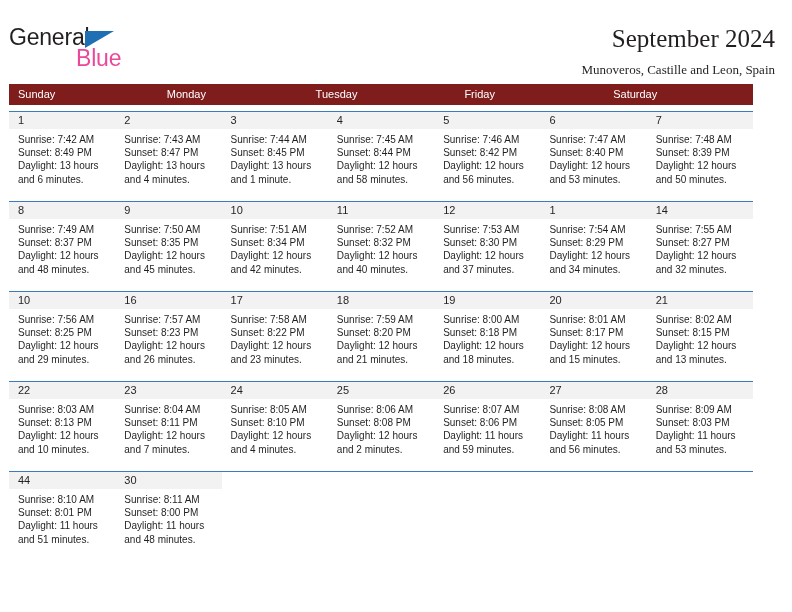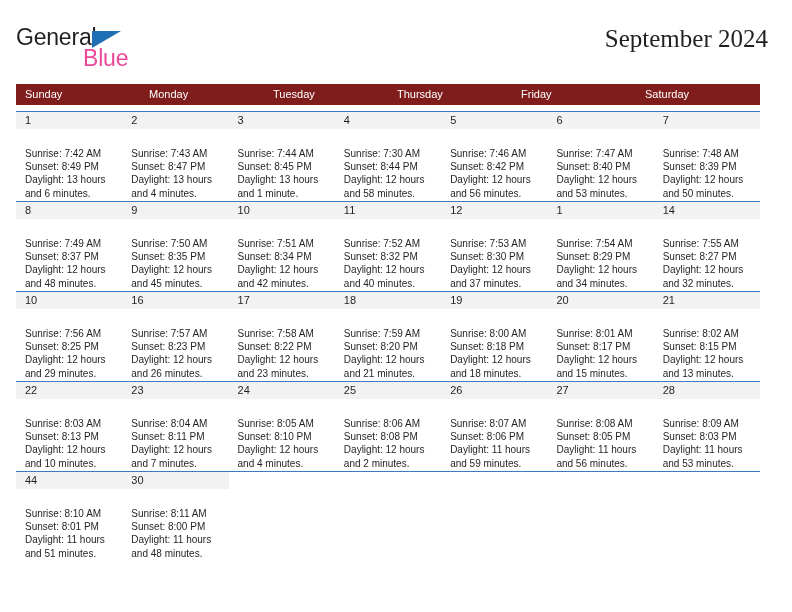--- a/index.html
+++ b/index.html
@@ -12,21 +12,21 @@
     background: #ffffff;
     font-family: "Liberation Sans", sans-serif;
     color: #231f20;
     overflow: hidden;
   }
   .page {
     position: relative;
     width: 792px;
     height: 612px;
     box-sizing: border-box;
-    padding: 0 16px;
+    padding: 0 9px;
   }
 
   
   .header {
     display: flex;
     align-items: flex-start;
     justify-content: space-between;
     padding-top: 26px;
     height: 72px;
     box-sizing: border-box;
@@ -122,21 +122,20 @@
     height: 17px;
   }
   .day-num {
     font-size: 11px;
     color: #231f20;
     line-height: 17px;
     padding-left: 9px;
   }
   .day-lines {
     padding: 4px 6px 0 9px;
-    margin-top: 14px;
   }
   .day-line {
     font-size: 10px;
     line-height: 13.2px;
     color: #231f20;
     white-space: nowrap;
   }
   .day.empty .day-num-band {
     background: transparent;
   }
@@ -149,31 +148,31 @@
   <div class="header">
 
     <div class="logo">
       <span class="logo-general">General</span>
       <span class="logo-tri"></span>
       <span class="logo-blue">Blue</span>
     </div>
 
     <div class="title-block">
       <h1 class="cal-title">September 2024</h1>
+      <div class="cal-subtitle">Munoveros, Castille and Leon, Spain</div>
     </div>
 
   </div>
 
   <div class="calendar">
 
     <div class="weekday-row">
       <div class="weekday">Sunday</div>
       <div class="weekday">Monday</div>
       <div class="weekday">Tuesday</div>
-      <div class="weekday">Thursday</div>
       <div class="weekday">Friday</div>
       <div class="weekday">Saturday</div>
     </div>
 
     <div class="week">
       <div class="day">
         <div class="day-num-band">
             <div class="day-num">1</div>
           </div>
         <div class="day-lines">
@@ -203,21 +202,21 @@
           <div class="day-line">Sunset: 8:45 PM</div>
           <div class="day-line">Daylight: 13 hours</div>
           <div class="day-line">and 1 minute.</div>
         </div>
       </div>
       <div class="day">
         <div class="day-num-band">
             <div class="day-num">4</div>
           </div>
         <div class="day-lines">
-          <div class="day-line">Sunrise: 7:30 AM</div>
+          <div class="day-line">Sunrise: 7:45 AM</div>
           <div class="day-line">Sunset: 8:44 PM</div>
           <div class="day-line">Daylight: 12 hours</div>
           <div class="day-line">and 58 minutes.</div>
         </div>
       </div>
       <div class="day">
         <div class="day-num-band">
             <div class="day-num">5</div>
           </div>
         <div class="day-lines">

